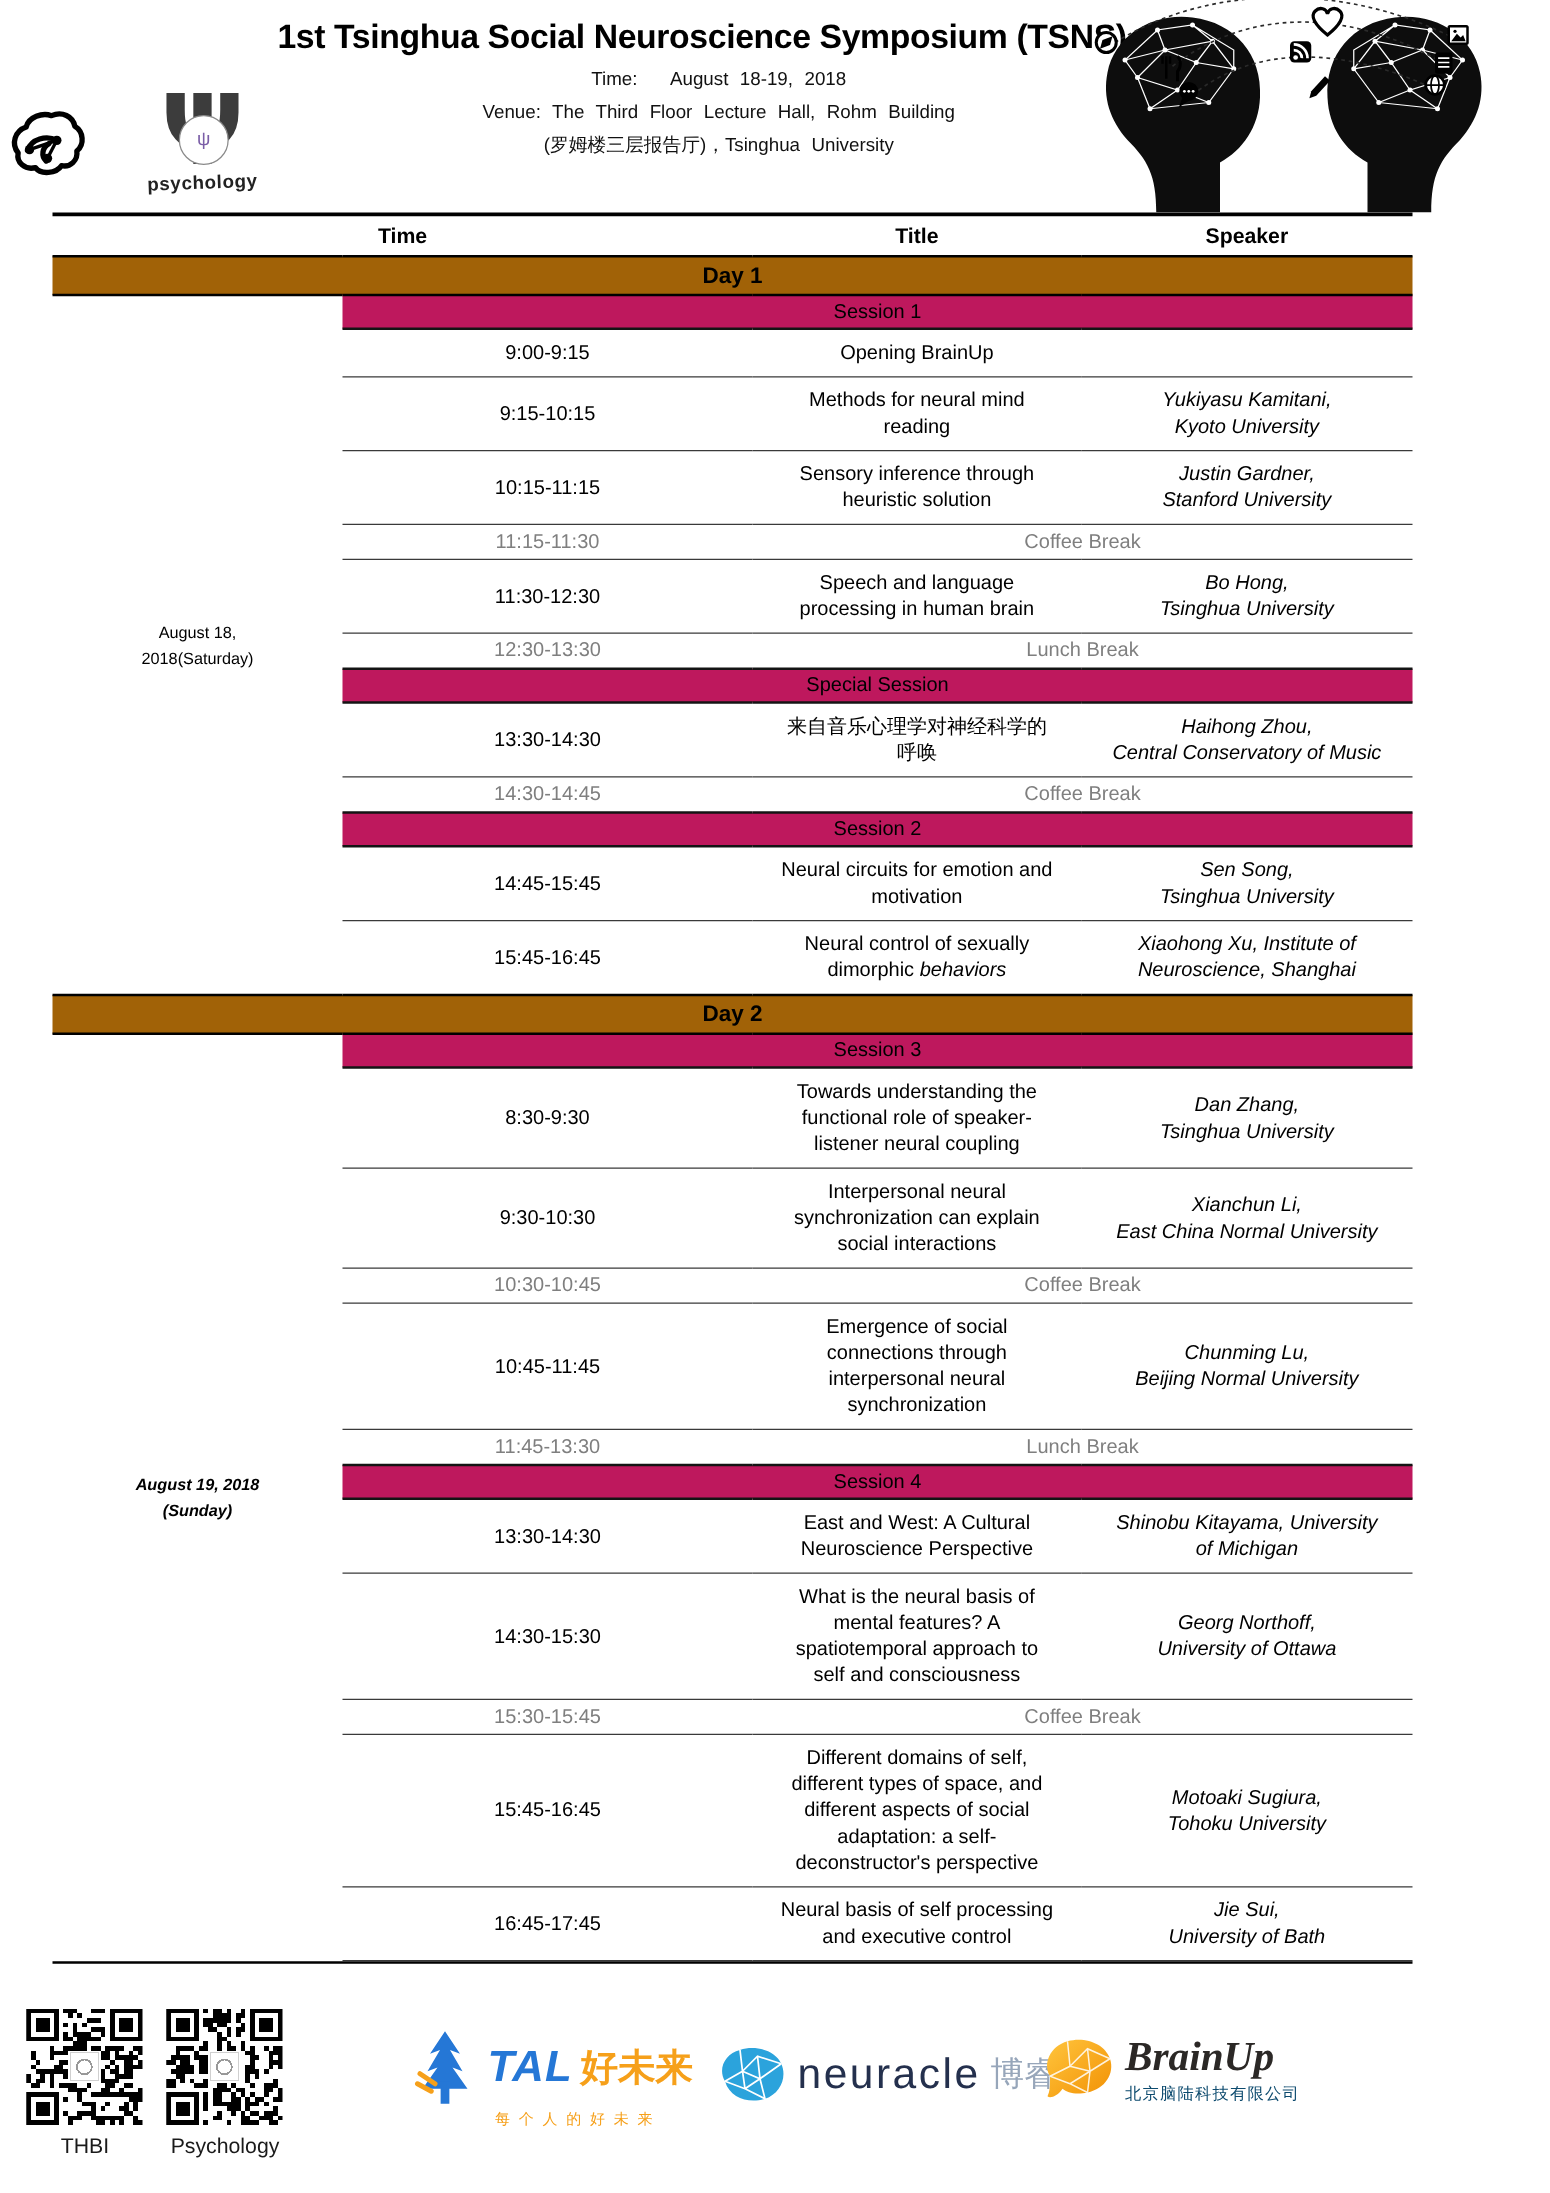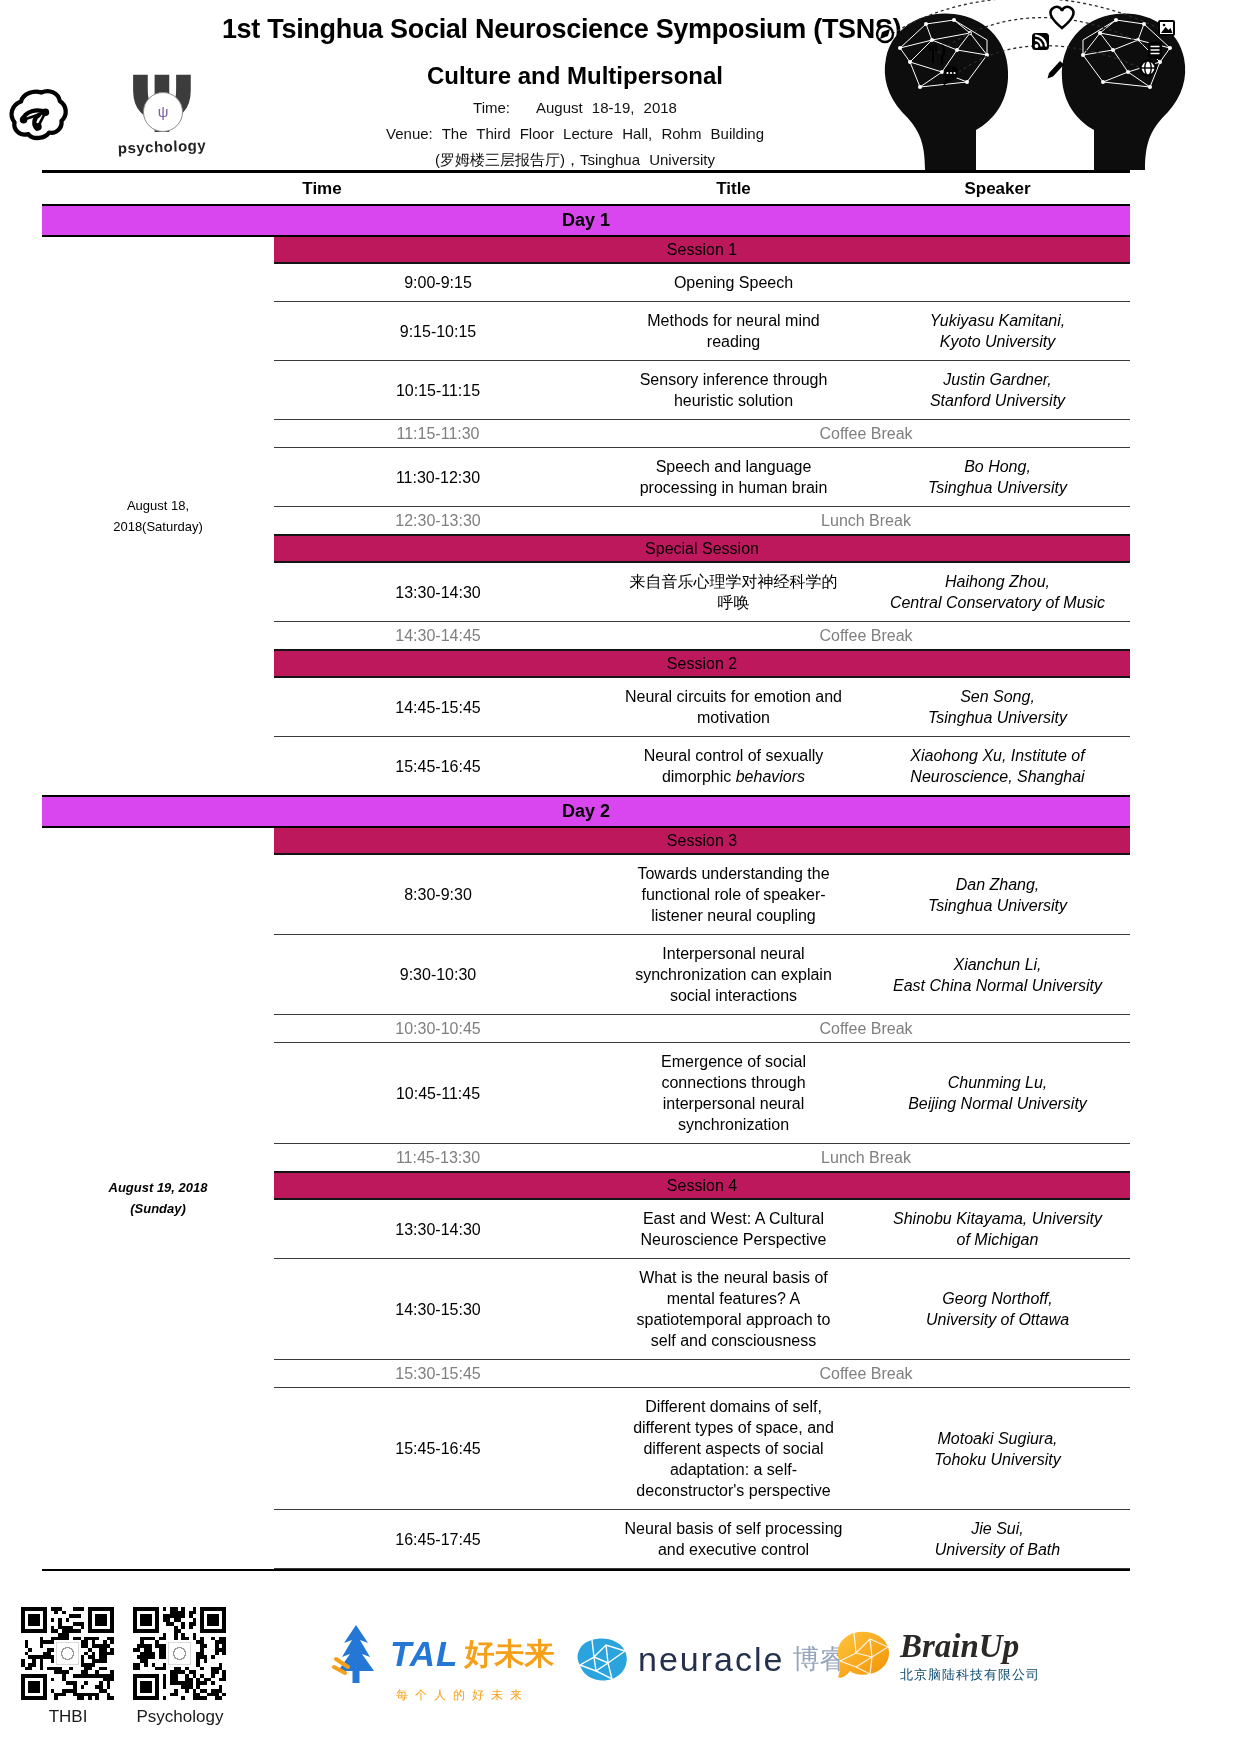--- a/index.html
+++ b/index.html
@@ -19,21 +19,21 @@
   .psych-psi{font-size:78px;line-height:78px;font-weight:bold;color:#3c3c3c;font-family:"DejaVu Sans",sans-serif;}
   .psych-seal{position:absolute;left:27px;top:26px;width:38px;height:38px;border:1px solid #8a8a8a;border-radius:50%;
     background:#fff;font-size:15px;color:#7b5ea7;line-height:38px;text-align:center;}
   .psych-word{font-size:15px;font-weight:bold;color:#222;letter-spacing:0.5px;margin-top:-6px;transform:rotate(-2deg);}
   .header-art{position:absolute;right:0;top:0;width:410px;height:170px;}
   
   .table-wrap{position:absolute;left:42px;top:170px;width:1088px;border-top:3px solid #000;border-bottom:2px solid #000;}
   table.sched{border-collapse:collapse;width:1088px;table-layout:fixed;font-size:16px;line-height:21px;}
   table.sched th{font-size:17px;font-weight:bold;padding:5px 2px;border-bottom:2px solid #000;}
   table.sched td{text-align:center;vertical-align:middle;}
-  td.day-cell{background:#d946ef;border-top:2px solid #000;border-bottom:2px solid #000;
+  td.day-cell{background:#a16207;border-top:2px solid #000;border-bottom:2px solid #000;
     font-weight:bold;font-size:18px;padding:4px 2px;}
   td.session-cell{background:#be185d;border-top:2px solid #141414;border-bottom:2px solid #141414;padding:2px;}
   td.time-cell,td.title-cell,td.speaker-cell,td.break-cell{
     border-top:1px solid #3a3a3a;border-bottom:1px solid #3a3a3a;padding:8px 2px;}
   td.break-cell,td.time-cell.muted{color:#7f7f7f;padding-top:3px;padding-bottom:3px;}
   td.speaker-cell{font-style:italic;}
   td.title-cell,td.speaker-cell,td.date-cell{white-space:pre-line;}
   td.title-cell em{font-style:italic;}
   td.date-cell{border:none;font-size:13px;}
   td.date-cell.emph{font-weight:bold;font-style:italic;}
@@ -48,21 +48,20 @@
   .neu-latin{font-size:34px;color:#24304d;letter-spacing:2px;}
   .neu-cn{font-size:27px;color:#97a6ba;margin-left:8px;}
   .bu-latin{font-size:33px;font-weight:bold;font-style:italic;color:#2b2826;font-family:"Liberation Serif",serif;}
   .bu-cn{font-size:13px;color:#0c4a6e;letter-spacing:1px;margin-top:1px;}
 </style>
 </head>
 <body>
 
 <div class="doc-header">
   <div class="doc-title">1st Tsinghua Social Neuroscience Symposium (TSNS)：</div>
-  <div class="doc-subtitle">Culture and Multipersonal</div>
   <div class="doc-info">
     <span class="lbl">Time:</span><span>August 18-19, 2018</span>
   </div>
   <div class="doc-info">Venue: The Third Floor Lecture Hall, Rohm Building</div>
   <div class="doc-info">(罗姆楼三层报告厅)，Tsinghua University</div>
 </div>
 
 <svg class="logo-left" viewBox="0 0 210 108" style="left:6px;top:62px;width:112px;height:108px;position:absolute;">
   <g fill="none" stroke="#000" stroke-width="8" stroke-linecap="round" stroke-linejoin="round">
     <path d="M16,66 C5,52 11,33 28,27 C32,12 52,5 66,10 C82,3 98,11 101,26 C114,34 116,53 104,63 C106,77 94,88 81,85 C73,97 50,99 42,88 C26,92 13,80 16,66 Z"></path>
@@ -184,21 +183,21 @@
         <tr>
           <td colspan="4" class="day-cell">Day 1</td>
         </tr>
         <tr>
           <td class="date-cell" rowspan="13">August 18,
 2018(Saturday)</td>
           <td colspan="3" class="session-cell">Session 1</td>
         </tr>
         <tr>
           <td class="time-cell">9:00-9:15</td>
-          <td class="title-cell">Opening Speech</td>
+          <td class="title-cell">Opening BrainUp</td>
           <td class="speaker-cell"></td>
         </tr>
         <tr>
           <td class="time-cell">9:15-10:15</td>
           <td class="title-cell">Methods for neural mind
 reading</td>
           <td class="speaker-cell">Yukiyasu Kamitani,
 Kyoto University</td>
         </tr>
         <tr>

